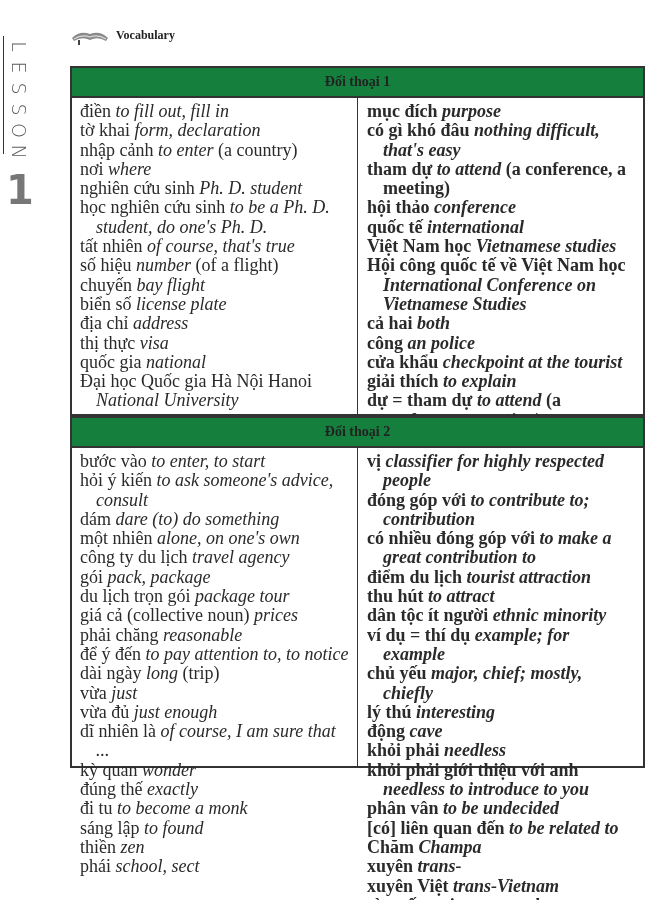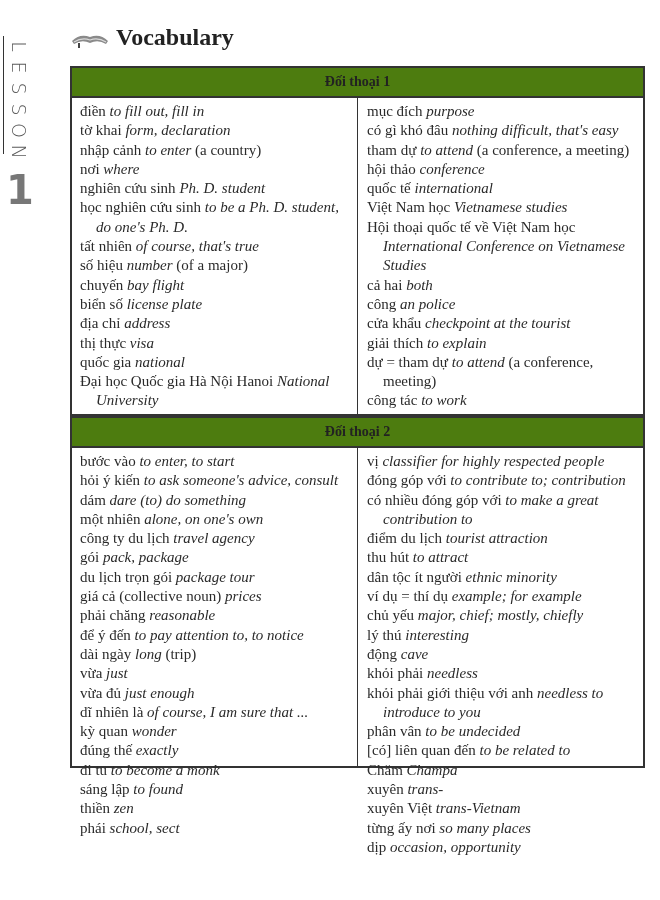--- a/index.html
+++ b/index.html
@@ -8,30 +8,30 @@
   .lesson-tab { position:absolute; left:0; top:18px; width:40px; }
   .lesson-word { position:absolute; left:8px; top:18px; width:20px;
     font-family:"DejaVu Sans","Liberation Sans",sans-serif; font-size:19px; font-weight:300;
     color:#5a5a5a; line-height:20px; text-align:center; letter-spacing:0; }
   .lesson-word span { display:block; height:21px; transform:rotate(90deg); }
   .lesson-rule { position:absolute; left:3px; top:18px; width:1px; height:118px; background:#333; }
   .lesson-num { position:absolute; left:6px; top:152px; font-family:"DejaVu Sans","Liberation Sans",sans-serif;
     font-size:40px; font-weight:bold; color:#777; line-height:40px; }
   .heading { position:absolute; left:70px; top:24px; display:flex; align-items:center; gap:6px; }
   .heading .book { width:40px; height:22px; }
-  .heading .title { font-size:24px; font-weight:bold; color:#222; }
+  .heading .title { font-size:12px; font-weight:bold; color:#222; }
   .table { position:absolute; left:70px; width:575px; border:2px solid #333; box-sizing:border-box; background:#fff; }
   .t1 { top:66px; height:350px; }
   .t2 { top:416px; height:352px; }
-  .thead { height:30px; background:#4d7c0f; border-bottom:2px solid #333; box-sizing:border-box;
+  .thead { height:30px; background:#15803d; border-bottom:2px solid #333; box-sizing:border-box;
            text-align:center; font-size:14px; font-weight:bold; line-height:28px; color:#222; }
   .tbody { display:flex; height:calc(100% - 30px); }
-  .col { box-sizing:border-box; padding:4px 8px 0 8px; font-size:15px; line-height:19.3px; }
+  .col { box-sizing:border-box; padding:4px 8px 0 8px; font-size:18px; line-height:19.3px; }
   .col.left { width:286px; border-right:1.5px solid #333; }
-  .col.right { flex:1; padding-left:9px; }
+  .col.right { flex:1; padding-left:9px;font-weight:bold; }
   .entry { padding-left:16px; text-indent:-16px; }
   .entry .en { font-style:italic; }
 </style>
 </head>
 <body>
 
 <div class="lesson-tab">
   <div class="lesson-rule"></div>
   <div class="lesson-word" id="lessonWord">
       <span>L</span>
@@ -57,36 +57,36 @@
   <div class="thead">Đối thoại 1</div>
   <div class="tbody">
     <div class="col left">
         <div class="entry"><span>điền</span> <span class="en">to fill out, fill in</span><span></span></div>
         <div class="entry"><span>tờ khai</span> <span class="en">form, declaration</span><span></span></div>
         <div class="entry"><span>nhập cảnh</span> <span class="en">to enter</span><span> (a country)</span></div>
         <div class="entry"><span>nơi</span> <span class="en">where</span><span></span></div>
         <div class="entry"><span>nghiên cứu sinh</span> <span class="en">Ph. D. student</span><span></span></div>
         <div class="entry"><span>học nghiên cứu sinh</span> <span class="en">to be a Ph. D. student, do one's Ph. D.</span><span></span></div>
         <div class="entry"><span>tất nhiên</span> <span class="en">of course, that's true</span><span></span></div>
-        <div class="entry"><span>số hiệu</span> <span class="en">number</span><span> (of a major)</span></div>
+        <div class="entry"><span>số hiệu</span> <span class="en">number</span><span> (of a flight)</span></div>
         <div class="entry"><span>chuyến</span> <span class="en">bay flight</span><span></span></div>
         <div class="entry"><span>biển số</span> <span class="en">license plate</span><span></span></div>
         <div class="entry"><span>địa chỉ</span> <span class="en">address</span><span></span></div>
         <div class="entry"><span>thị thực</span> <span class="en">visa</span><span></span></div>
         <div class="entry"><span>quốc gia</span> <span class="en">national</span><span></span></div>
         <div class="entry"><span>Đại học Quốc gia Hà Nội Hanoi</span> <span class="en">National University</span><span></span></div>
       </div>
     <div class="col right">
         <div class="entry"><span>mục đích</span> <span class="en">purpose</span><span></span></div>
         <div class="entry"><span>có gì khó đâu</span> <span class="en">nothing difficult, that's easy</span><span></span></div>
         <div class="entry"><span>tham dự</span> <span class="en">to attend</span><span> (a conference, a meeting)</span></div>
         <div class="entry"><span>hội thảo</span> <span class="en">conference</span><span></span></div>
         <div class="entry"><span>quốc tế</span> <span class="en">international</span><span></span></div>
         <div class="entry"><span>Việt Nam học</span> <span class="en">Vietnamese studies</span><span></span></div>
-        <div class="entry"><span>Hội thoại quốc tế về Việt Nam học</span> <span class="en">International Conference on Vietnamese Studies</span><span></span></div>
+        <div class="entry"><span>Hội công quốc tế về Việt Nam học</span> <span class="en">International Conference on Vietnamese Studies</span><span></span></div>
         <div class="entry"><span>cả hai</span> <span class="en">both</span><span></span></div>
         <div class="entry"><span>công</span> <span class="en">an police</span><span></span></div>
         <div class="entry"><span>cửa khẩu</span> <span class="en">checkpoint at the tourist</span><span></span></div>
         <div class="entry"><span>giải thích</span> <span class="en">to explain</span><span></span></div>
         <div class="entry"><span>dự = tham dự</span> <span class="en">to attend</span><span> (a conference, meeting)</span></div>
         <div class="entry"><span>công tác</span> <span class="en">to work</span><span></span></div>
       </div>
   </div>
 </div>
 

